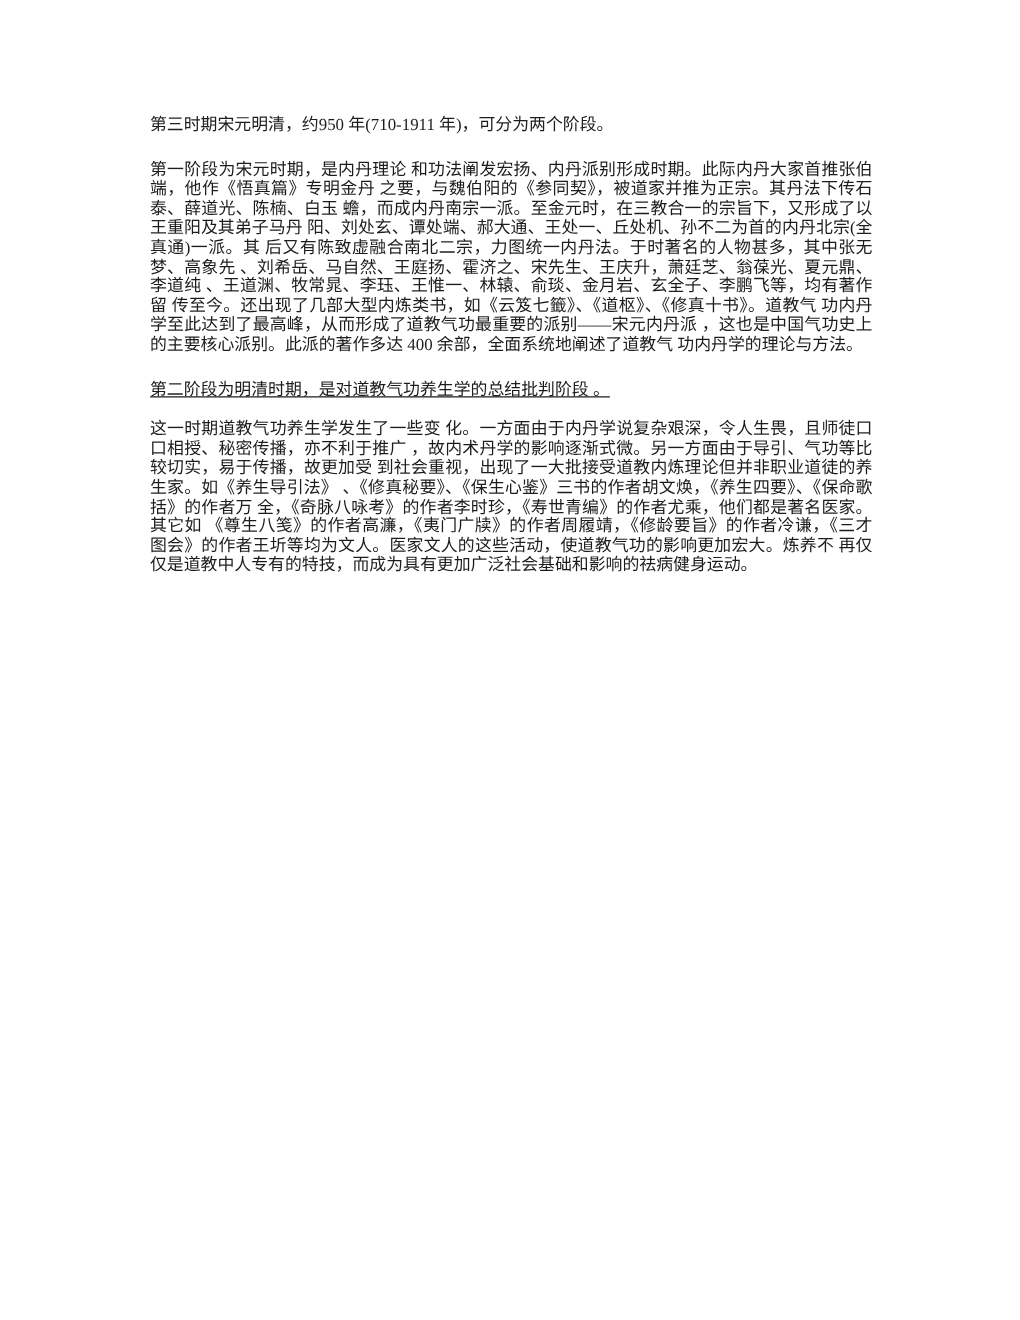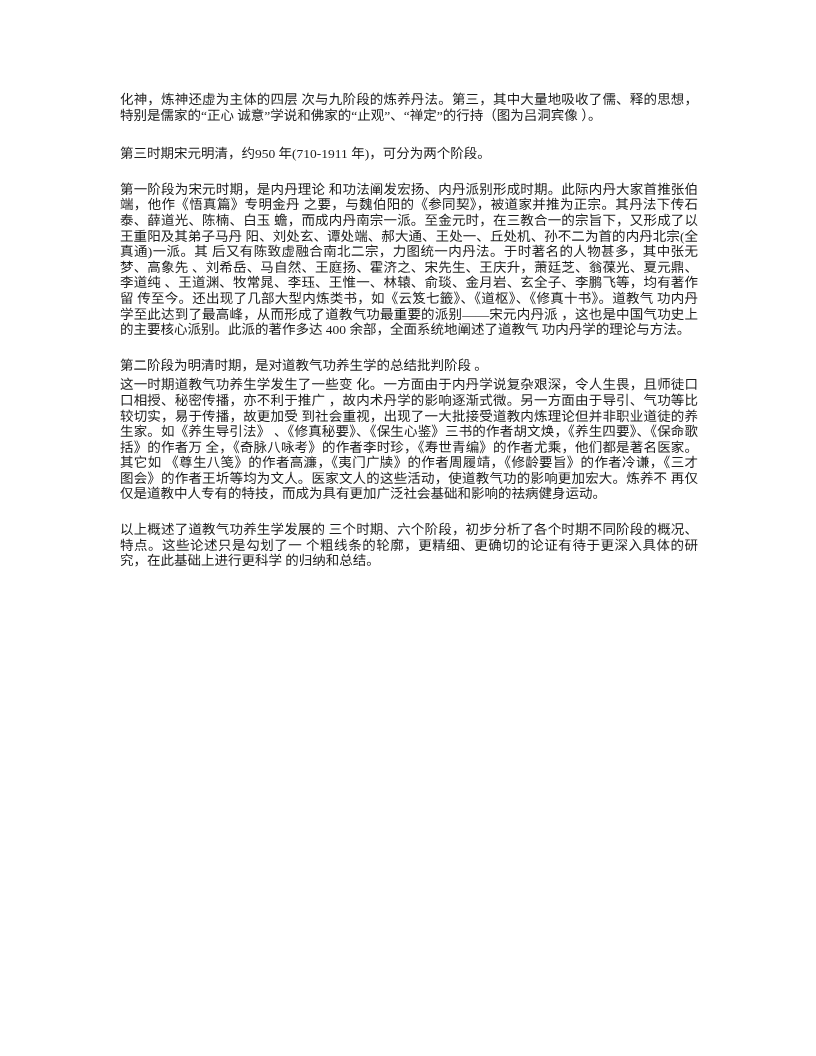--- a/index.html
+++ b/index.html
@@ -24,31 +24,30 @@
     font-size: 13.5px;
     line-height: 15.6px;
     text-align: justify;
     text-align-last: left;
     word-break: break-all;
   }
   .text-block p {
     margin: 0 0 20px 0;
   }
   .text-block p.no-gap {
-    margin-bottom: 4px;
+    margin-bottom: 16px;
+    text-decoration: underline;
   }
   .text-block p.gap-lg {
     margin-bottom: 23px;
   }
 </style>
 </head>
 <body>
 
 <div class="page">
   <div class="text-block">
-    <p class="gap-lg">化神，炼神还虚为主体的四层 次与九阶段的炼养丹法。第三，其中大量地吸收了儒、释的思想，特别是儒家的“正心 诚意”学说和佛家的“止观”、“禅定”的行持（图为吕洞宾像 ）。</p>
     <p>第三时期宋元明清，约950 年(710-1911 年)，可分为两个阶段。</p>
     <p>第一阶段为宋元时期，是内丹理论 和功法阐发宏扬、内丹派别形成时期。此际内丹大家首推张伯端，他作《悟真篇》专明金丹 之要，与魏伯阳的《参同契》，被道家并推为正宗。其丹法下传石泰、薛道光、陈楠、白玉 蟾，而成内丹南宗一派。至金元时，在三教合一的宗旨下，又形成了以王重阳及其弟子马丹 阳、刘处玄、谭处端、郝大通、王处一、丘处机、孙不二为首的内丹北宗(全真通)一派。其 后又有陈致虚融合南北二宗，力图统一内丹法。于时著名的人物甚多，其中张无梦、高象先 、刘希岳、马自然、王庭扬、霍济之、宋先生、王庆升，萧廷芝、翁葆光、夏元鼎、李道纯 、王道渊、牧常晁、李珏、王惟一、林辕、俞琰、金月岩、玄全子、李鹏飞等，均有著作留 传至今。还出现了几部大型内炼类书，如《云笈七籤》、《道枢》、《修真十书》。道教气 功内丹学至此达到了最高峰，从而形成了道教气功最重要的派别——宋元内丹派 ，这也是中国气功史上的主要核心派别。此派的著作多达 400 余部，全面系统地阐述了道教气 功内丹学的理论与方法。</p>
     <p class="no-gap">第二阶段为明清时期，是对道教气功养生学的总结批判阶段 。</p>
     <p>这一时期道教气功养生学发生了一些变 化。一方面由于内丹学说复杂艰深，令人生畏，且师徒口口相授、秘密传播，亦不利于推广 ，故内术丹学的影响逐渐式微。另一方面由于导引、气功等比较切实，易于传播，故更加受 到社会重视，出现了一大批接受道教内炼理论但并非职业道徒的养生家。如《养生导引法》 、《修真秘要》、《保生心鉴》三书的作者胡文焕，《养生四要》、《保命歌括》的作者万 全，《奇脉八咏考》的作者李时珍，《寿世青编》的作者尤乘，他们都是著名医家。其它如 《尊生八笺》的作者高濂，《夷门广牍》的作者周履靖，《修龄要旨》的作者冷谦，《三才 图会》的作者王圻等均为文人。医家文人的这些活动，使道教气功的影响更加宏大。炼养不 再仅仅是道教中人专有的特技，而成为具有更加广泛社会基础和影响的祛病健身运动。</p>
-    <p>以上概述了道教气功养生学发展的 三个时期、六个阶段，初步分析了各个时期不同阶段的概况、特点。这些论述只是勾划了一 个粗线条的轮廓，更精细、更确切的论证有待于更深入具体的研究，在此基础上进行更科学 的归纳和总结。</p>
   </div>
 </div>
 
 </body></html>

